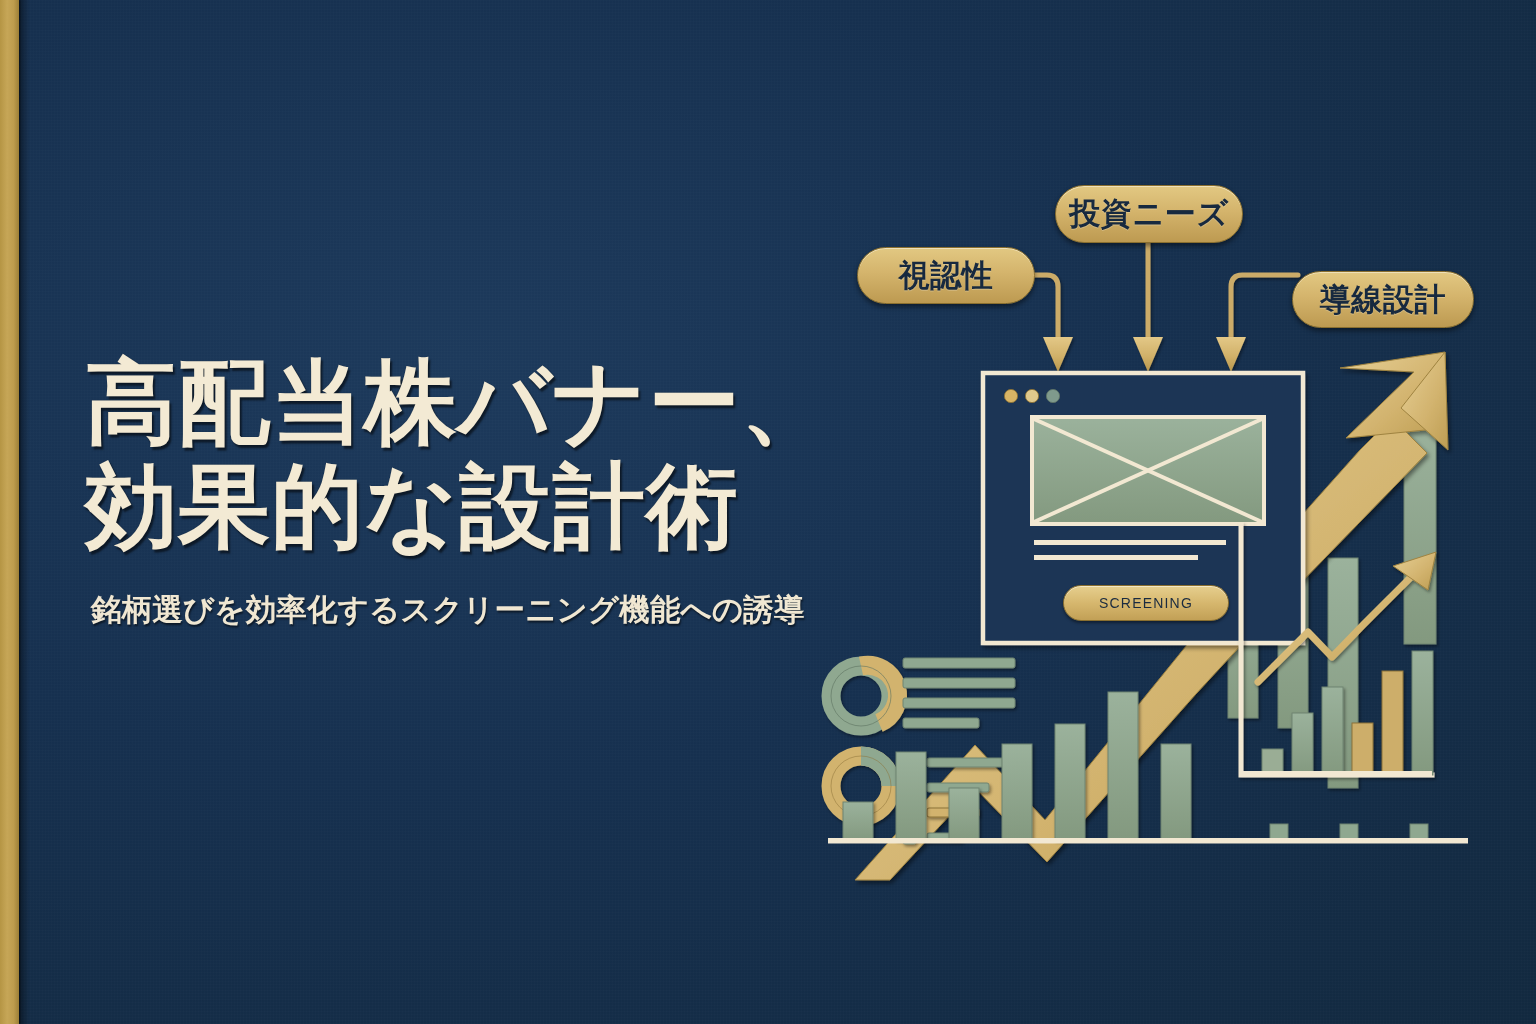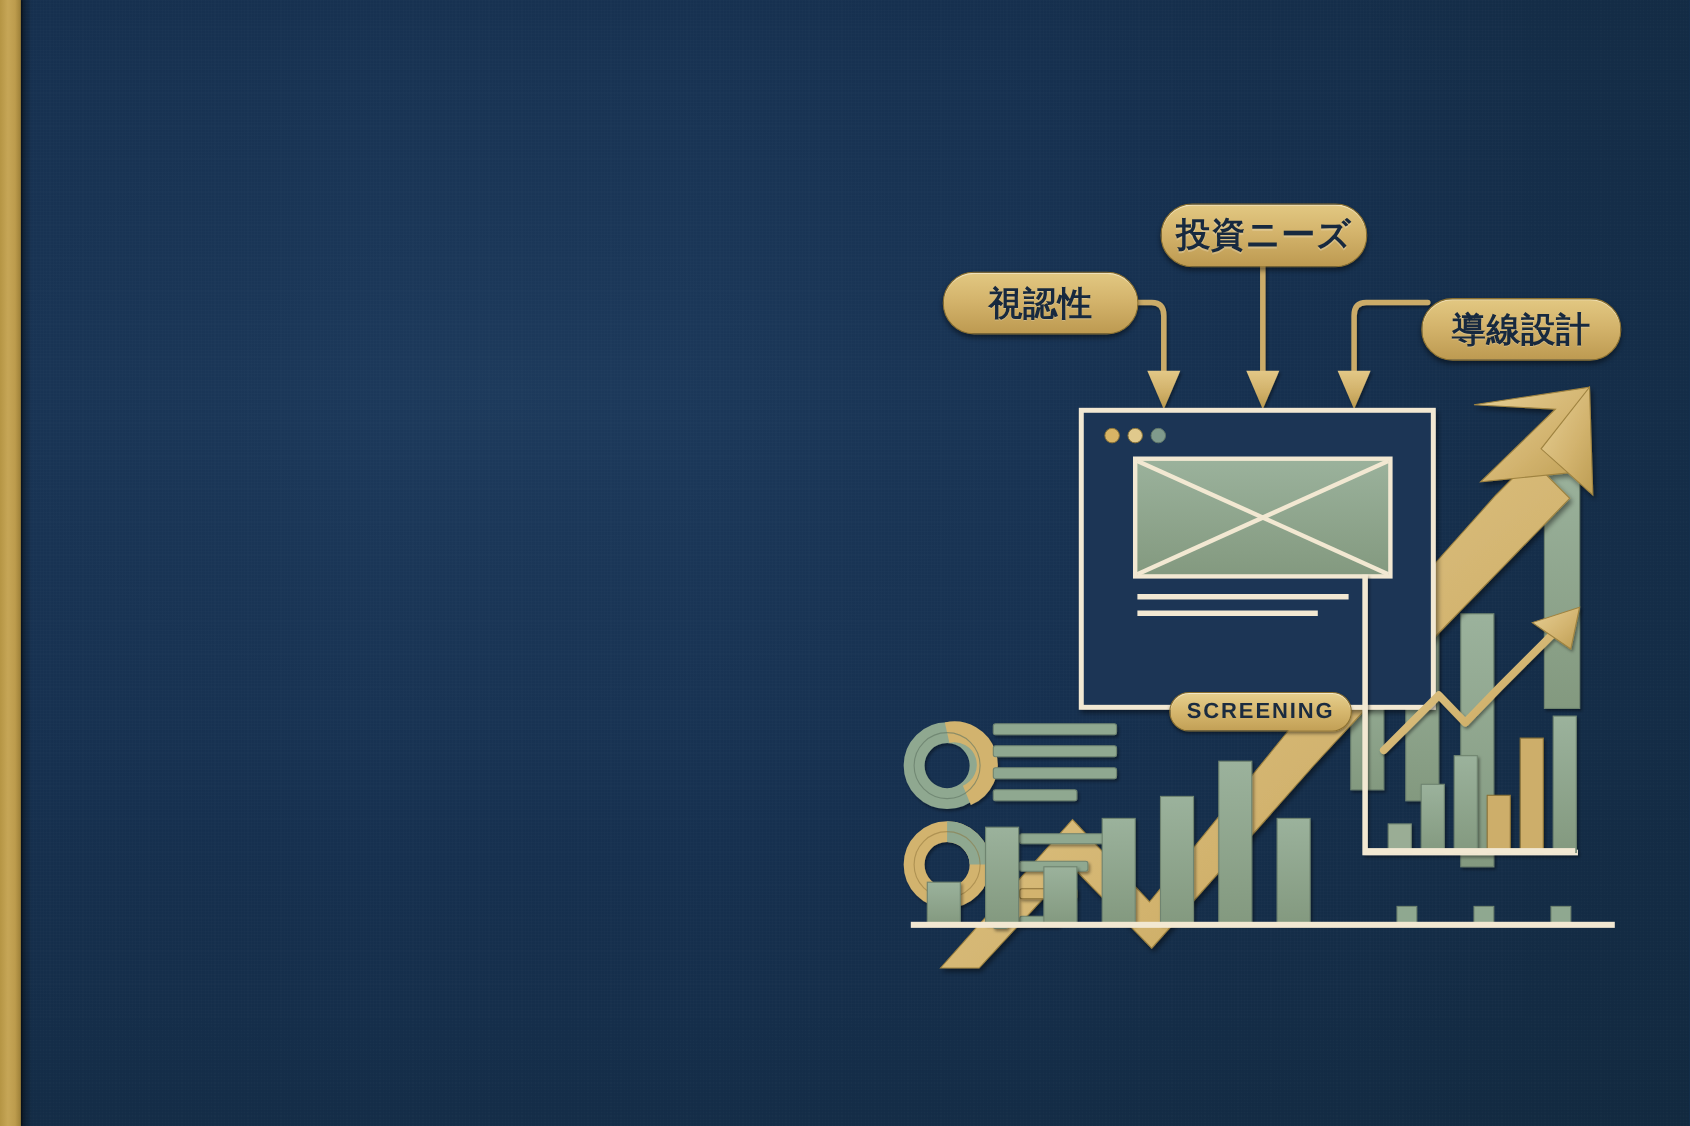--- a/index.html
+++ b/index.html
@@ -85,33 +85,39 @@
   #pill-flow{left:1292px;top:247px;width:180px;height:55px;font-size:31px;margin-top:24px;}
 
   .screening-btn{
     position:absolute;left:1063px;top:585px;width:164px;height:34px;
     display:flex;align-items:center;justify-content:center;
     border-radius:999px;
     background:linear-gradient(180deg,#e6cf8e 0%,#d6b76e 50%,#c2a056 100%);
     border:1.2px solid #8a6f2f;
     box-shadow:0 2px 3px rgba(0,0,0,.42), inset 0 1px 0 rgba(255,255,255,.5);
     color:#1a2b40;
-    font-size:20px;font-weight:700;letter-spacing:.085em;
+    font-size:14px;font-weight:400;letter-spacing:.085em;
     z-index:8;
-    margin-top:44px;
   }
 </style>
 </head>
 <body>
 
 <div id="stage">
 
   <div class="edge-strip"></div>
   <div class="edge-shadow"></div>
 
+  <div class="copy">
+    <h1 class="title">
+      <span class="ln">高配当株バナー、</span>
+      <span class="ln">効果的な設計術</span>
+    </h1>
+    <div class="subtitle">銘柄選びを効率化するスクリーニング機能への誘導</div>
+  </div>
 
   <div class="art">
     <svg width="700" height="780" viewBox="0 0 700 780" xmlns="http://www.w3.org/2000/svg">
       <defs>
         <linearGradient id="goldG" x1="0" y1="0" x2="0" y2="1">
           <stop offset="0%" stop-color="#e3c887"></stop>
           <stop offset="55%" stop-color="#d1b169"></stop>
           <stop offset="100%" stop-color="#b8974c"></stop>
         </linearGradient>
         <linearGradient id="goldArrow" x1="0" y1="0" x2="1" y2="1">

